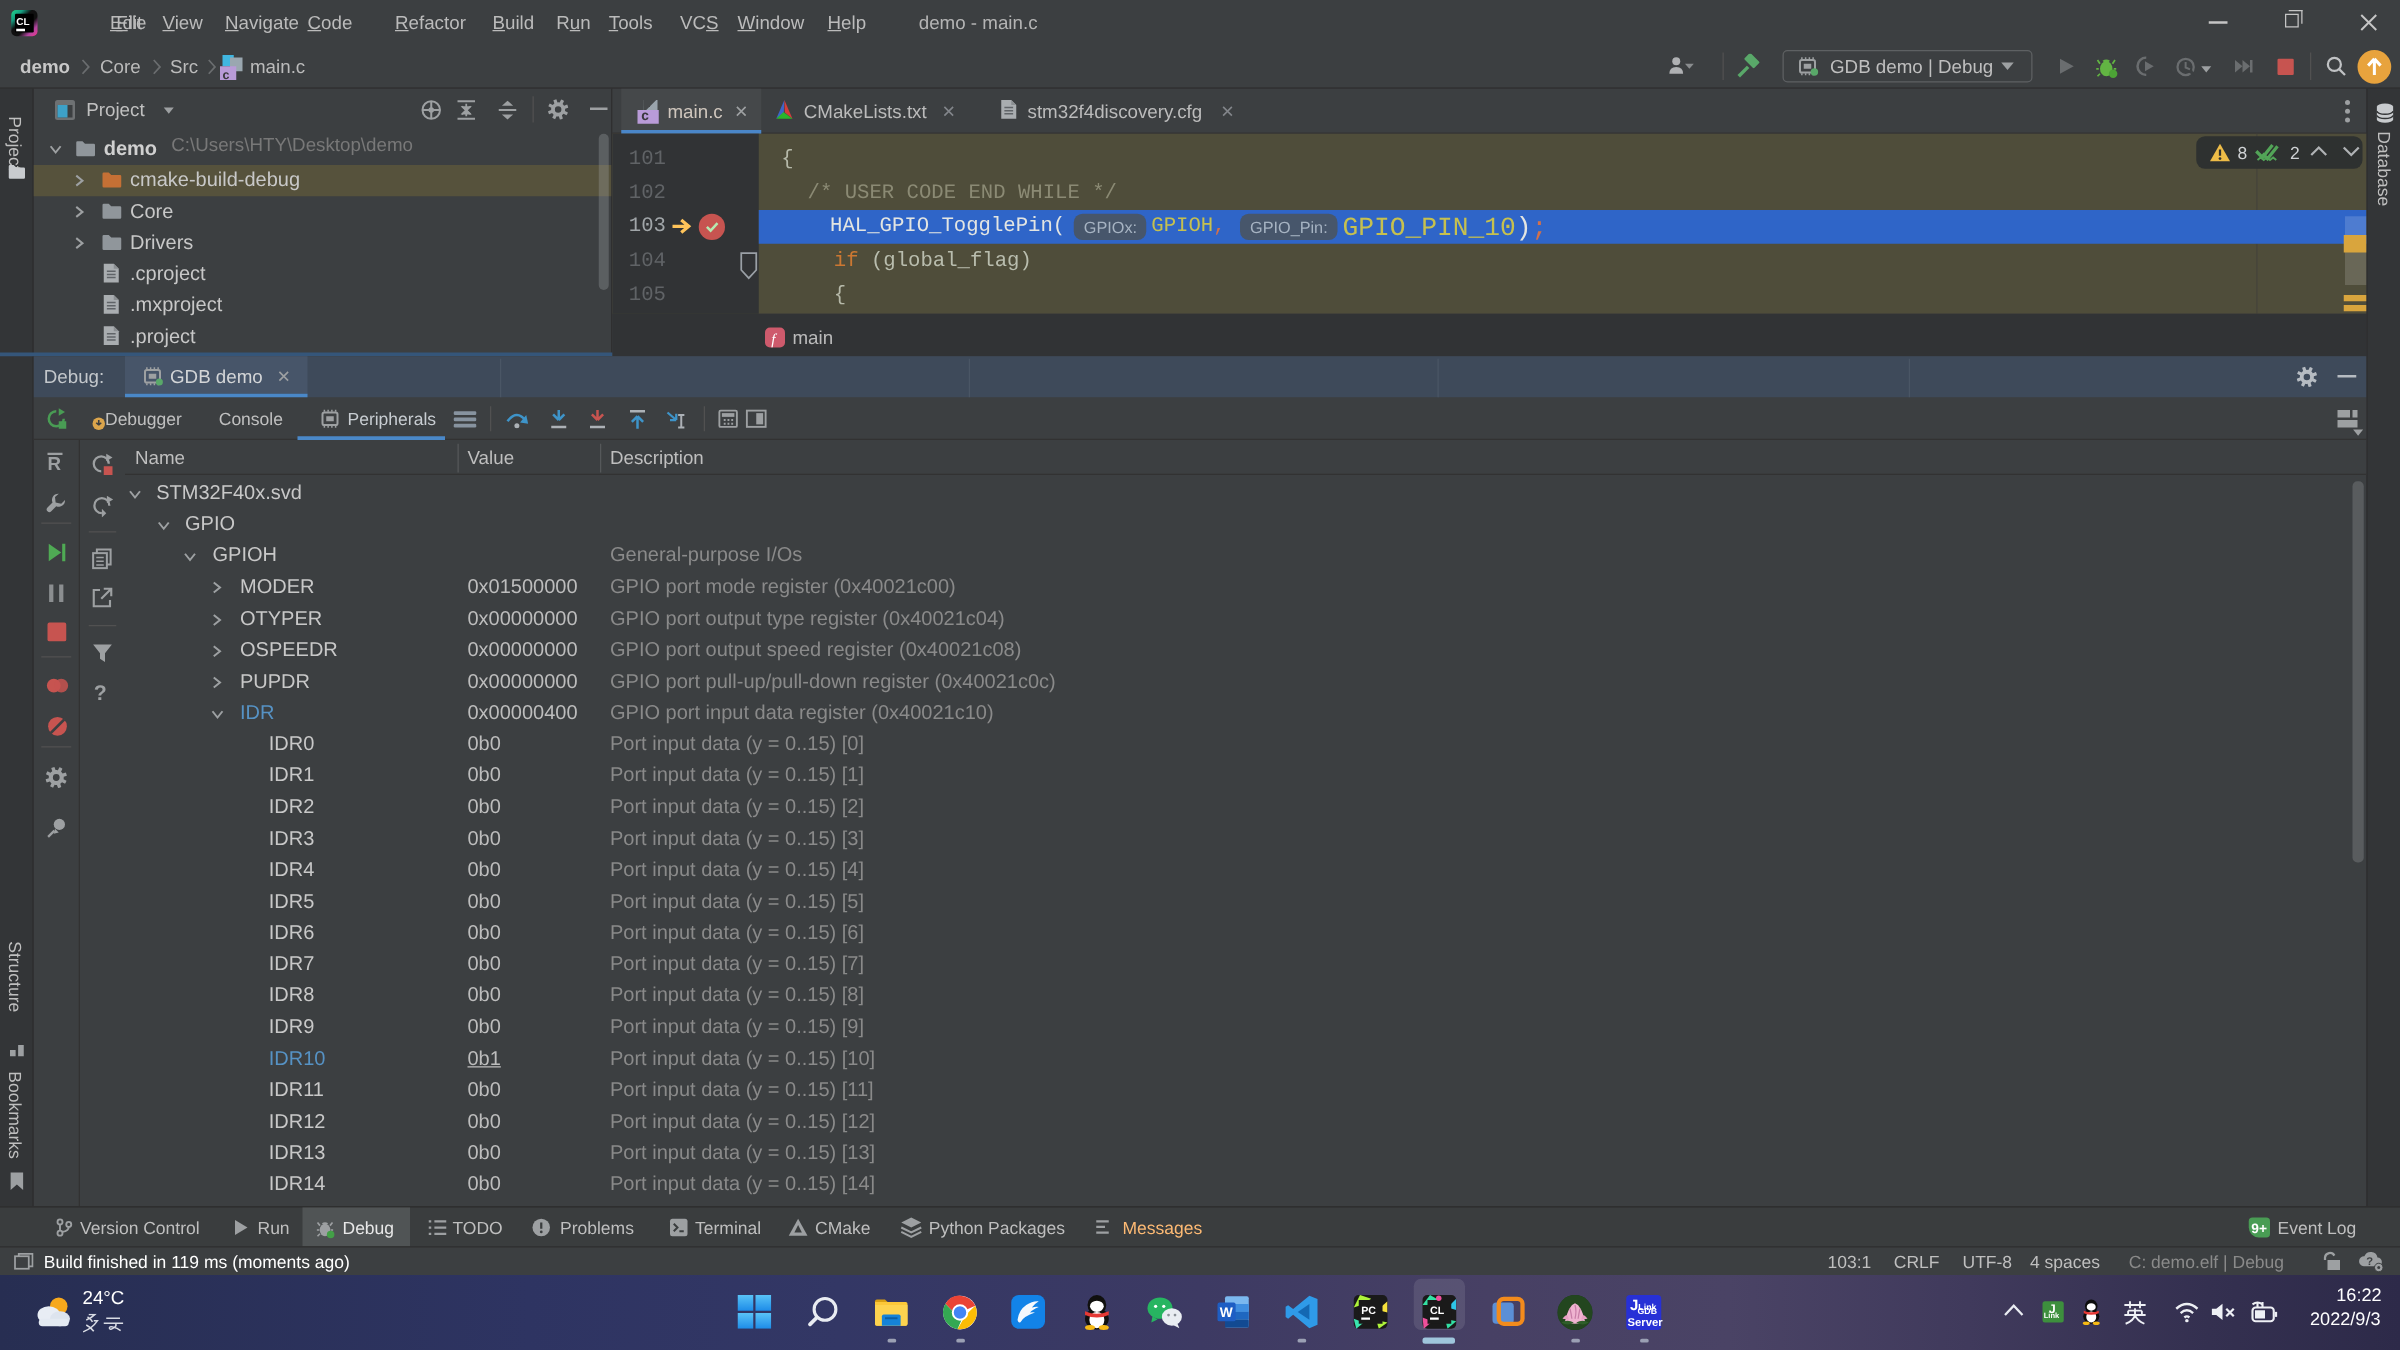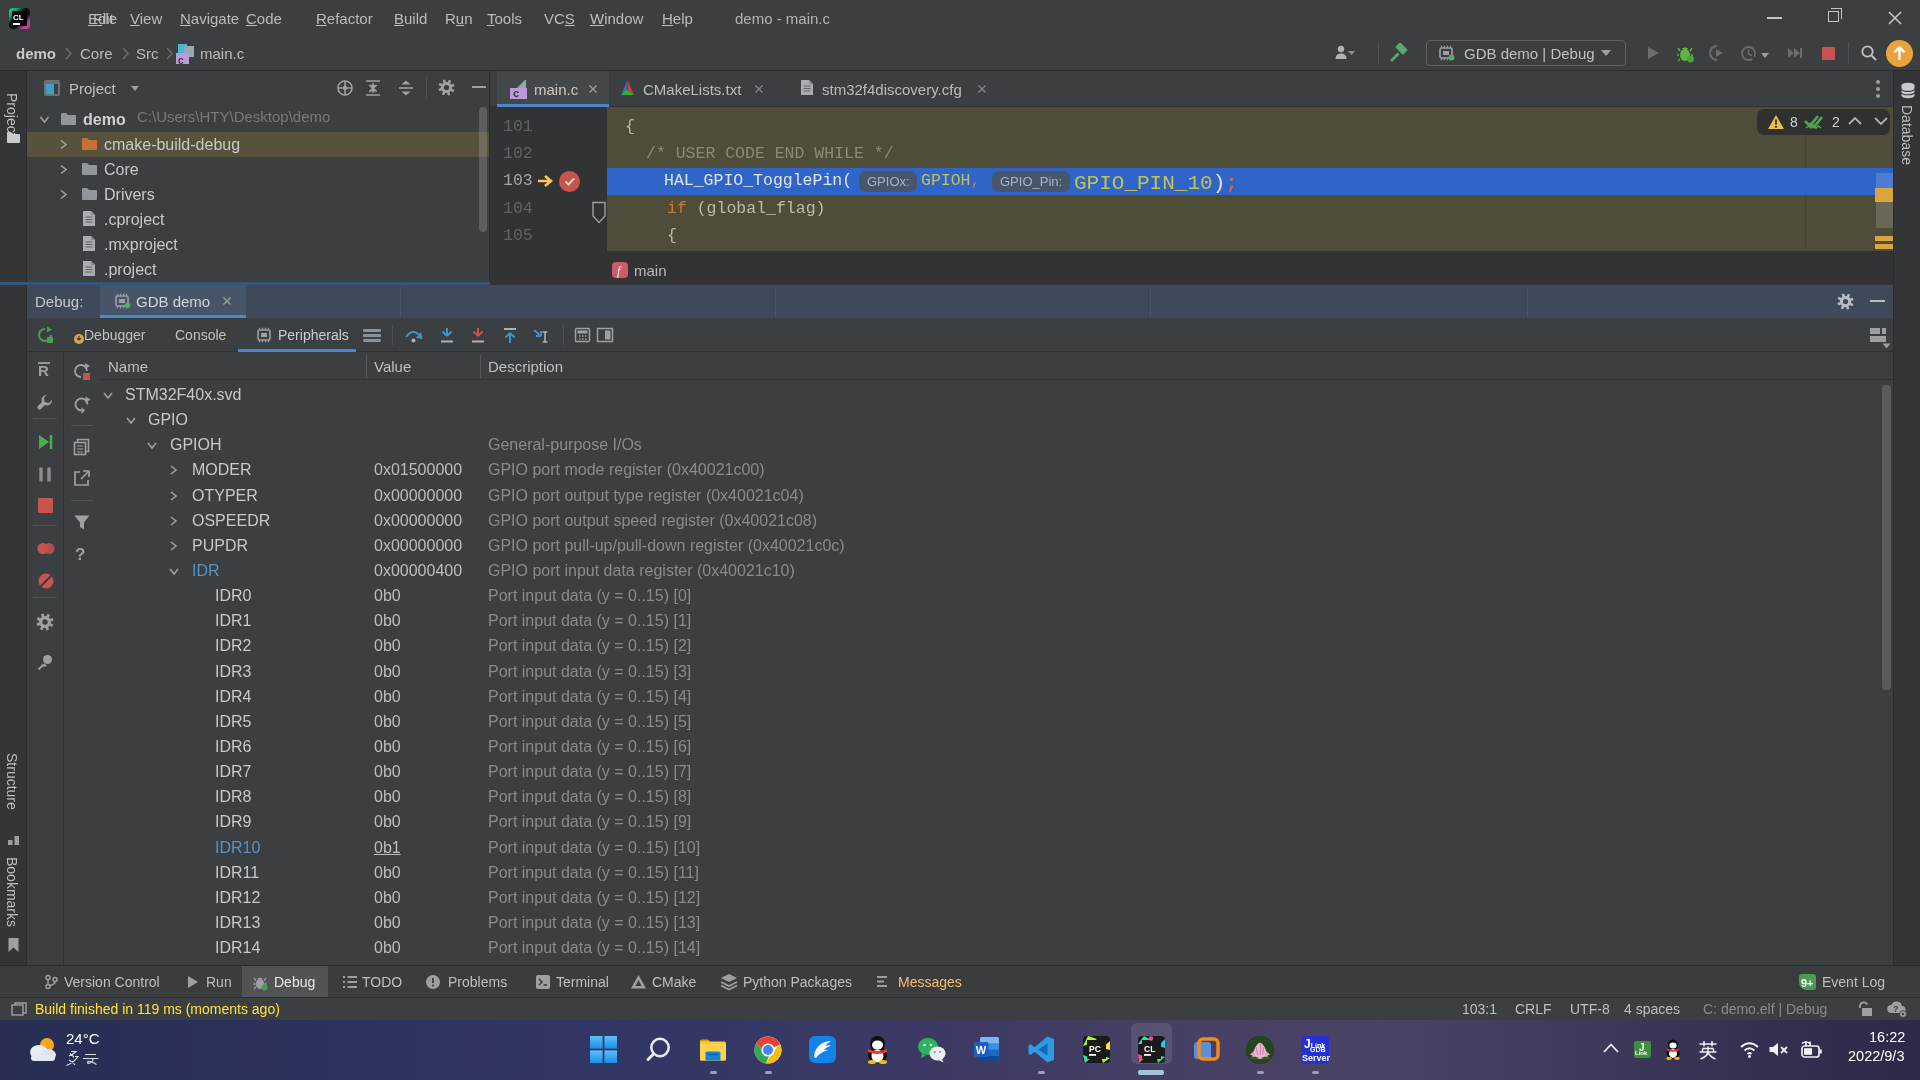--- a/index.html
+++ b/index.html
@@ -653,21 +653,21 @@
     <div class="abs" style="left:1799px;top:8px;width:17px;height:16px;background:#499c54;border-radius:3px 3px 3px 8px;"></div>
     <div class="abs" style="left:1801px;top:11px;font-size:11px;font-weight:bold;color:#fff;position:absolute;">9+</div>
     <div class="t" style="left:1822px;top:9px;font-size:14px;color:#bfbfbf;">Event Log</div>
   </div>
 
   <div class="abs" id="statusbar" style="left:0;top:997px;width:1920px;height:23px;background:#3c3f41;border-top:1px solid #2e2e2e;">
     <svg class="ic" style="left:11px;top:4px;" width="16" height="14" viewBox="0 0 16 14">
       <rect x="1" y="3" width="11" height="10" fill="none" stroke="#9da0a2" stroke-width="1.4"></rect>
       <path d="M4 3 V1 H15 V11 H12" fill="none" stroke="#9da0a2" stroke-width="1.4"></path>
       </svg>
-    <div class="t" style="left:35px;top:4px;font-size:14px;color:#fde047;">Build finished in 119 ms (moments ago)</div>
+    <div class="t" style="left:35px;top:4px;font-size:14px;color:#ffffff;">Build finished in 119 ms (moments ago)</div>
     <div class="t" style="left:1462px;top:4px;font-size:14px;color:#bfbfbf;">103:1</div>
     <div class="t" style="left:1515px;top:4px;font-size:14px;color:#bfbfbf;">CRLF</div>
     <div class="t" style="left:1570px;top:4px;font-size:14px;color:#bfbfbf;">UTF-8</div>
     <div class="t" style="left:1624px;top:4px;font-size:14px;color:#bfbfbf;">4 spaces</div>
     <div class="t" style="left:1703px;top:4px;font-size:14px;color:#8a8a8a;">C: demo.elf | Debug</div>
     <svg class="ic" style="left:1858px;top:3px;" width="16" height="17" viewBox="0 0 16 17">
       <rect x="4" y="7" width="10" height="8" fill="#9da0a2"></rect>
       <path d="M2 7 V5 a4 4 0 0 1 7.5 -1.5" fill="none" stroke="#9da0a2" stroke-width="1.8"></path>
       </svg>
     <svg class="ic" style="left:1886px;top:3px;" width="22" height="17" viewBox="0 0 22 17">

